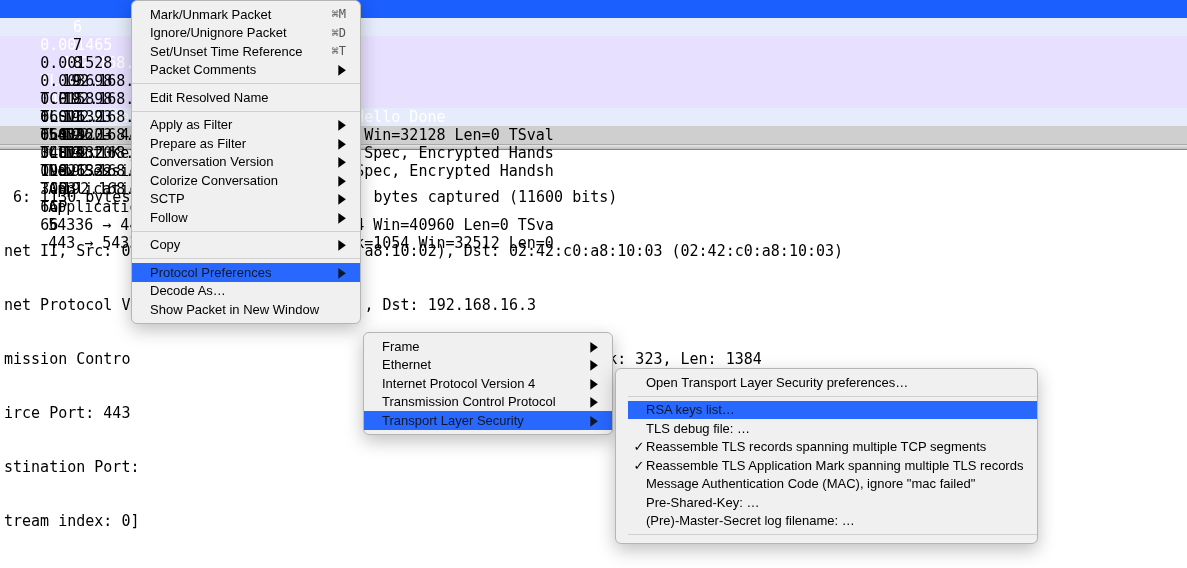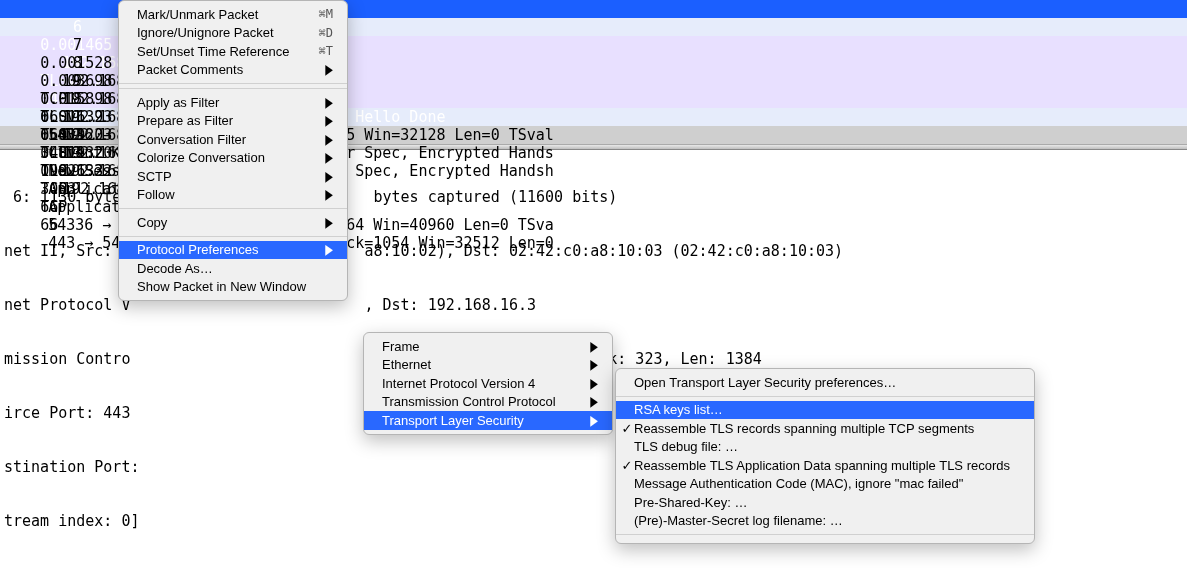--- a/index.html
+++ b/index.html
@@ -53,27 +53,27 @@
     min-width: 230px;
   }
   .menu-item {
     display: flex;
     align-items: center;
     justify-content: space-between;
     padding: 2px 14px 2px 18px;
     height: 18.5px;
     cursor: default;
   }
-  .menu-item.sel { background: #2968ff; color: #ffffff; text-align: center; }
+  .menu-item.sel { background: #2968ff; color: #0f172a; text-align: center; }
   .menu-item .arrow { font-size: 10px; transform: scaleY(1.4); }
   .menu-item .short { color: #555; font-family: Menlo, monospace; font-size: 12px; letter-spacing: 0px; }
   .menu-sep { height: 1px; background: #d0d0d0; margin: 4px 0; }
 
   .submenu2 { min-width: 250px; margin-top: 36px; }
-  .submenu3 { min-width: 420px; }
+  .submenu3 { min-width: 420px; padding-left: 12px; }
 
   .check { display: inline-block; width: 14px; margin-left: -14px; text-align: center; }
 </style>
 </head>
 <body>
 
 <div class="packet-list mono">
   <div class="packet-row row-selected">
     <span class="no">6</span>
     <span class="time">0.001465</span>
@@ -152,49 +152,52 @@
   <div>tream index: 0]</div>
   <div>nversation com</div>
   
   
   
   
   
   
 </div>
 
-<div class="menu" style="left:118px; top:0px;">
+<div class="menu" style="left:131px; top:0px;">
   <div class="menu-item">
       <span>Mark/Unmark Packet</span>
       <span class="short">⌘M</span>
     </div>
   <div class="menu-item">
       <span>Ignore/Unignore Packet</span>
       <span class="short">⌘D</span>
     </div>
   <div class="menu-item">
       <span>Set/Unset Time Reference</span>
       <span class="short">⌘T</span>
     </div>
   <div class="menu-item">
       <span>Packet Comments</span>
       <span class="arrow">▶</span>
     </div>
   <div class="menu-sep"></div>
+  <div class="menu-item">
+      <span>Edit Resolved Name</span>
+    </div>
   <div class="menu-sep"></div>
   <div class="menu-item">
       <span>Apply as Filter</span>
       <span class="arrow">▶</span>
     </div>
   <div class="menu-item">
       <span>Prepare as Filter</span>
       <span class="arrow">▶</span>
     </div>
   <div class="menu-item">
-      <span>Conversation Filter</span>
+      <span>Conversation Version</span>
       <span class="arrow">▶</span>
     </div>
   <div class="menu-item">
       <span>Colorize Conversation</span>
       <span class="arrow">▶</span>
     </div>
   <div class="menu-item">
       <span>SCTP</span>
       <span class="arrow">▶</span>
     </div>
@@ -245,27 +248,27 @@
 
 <div class="menu submenu3" style="left:615px; top:368px;">
   <div class="menu-item">
       <span>Open Transport Layer Security preferences…</span>
     </div>
   <div class="menu-sep"></div>
   <div class="menu-item sel">
       <span>RSA keys list…</span>
     </div>
   <div class="menu-item">
+      <span>TLS debug file: …</span>
+    </div>
+  <div class="menu-item">
       <span><span class="check">✓</span><span>Reassemble TLS records spanning multiple TCP segments</span></span>
     </div>
   <div class="menu-item">
-      <span>TLS debug file: …</span>
-    </div>
-  <div class="menu-item">
-      <span><span class="check">✓</span><span>Reassemble TLS Application Data spanning multiple TLS records</span></span>
+      <span><span class="check">✓</span><span>Reassemble TLS Application Mark spanning multiple TLS records</span></span>
     </div>
   <div class="menu-item">
       <span>Message Authentication Code (MAC), ignore "mac failed"</span>
     </div>
   <div class="menu-item">
       <span>Pre-Shared-Key: …</span>
     </div>
   <div class="menu-item">
       <span>(Pre)-Master-Secret log filename: …</span>
     </div>

